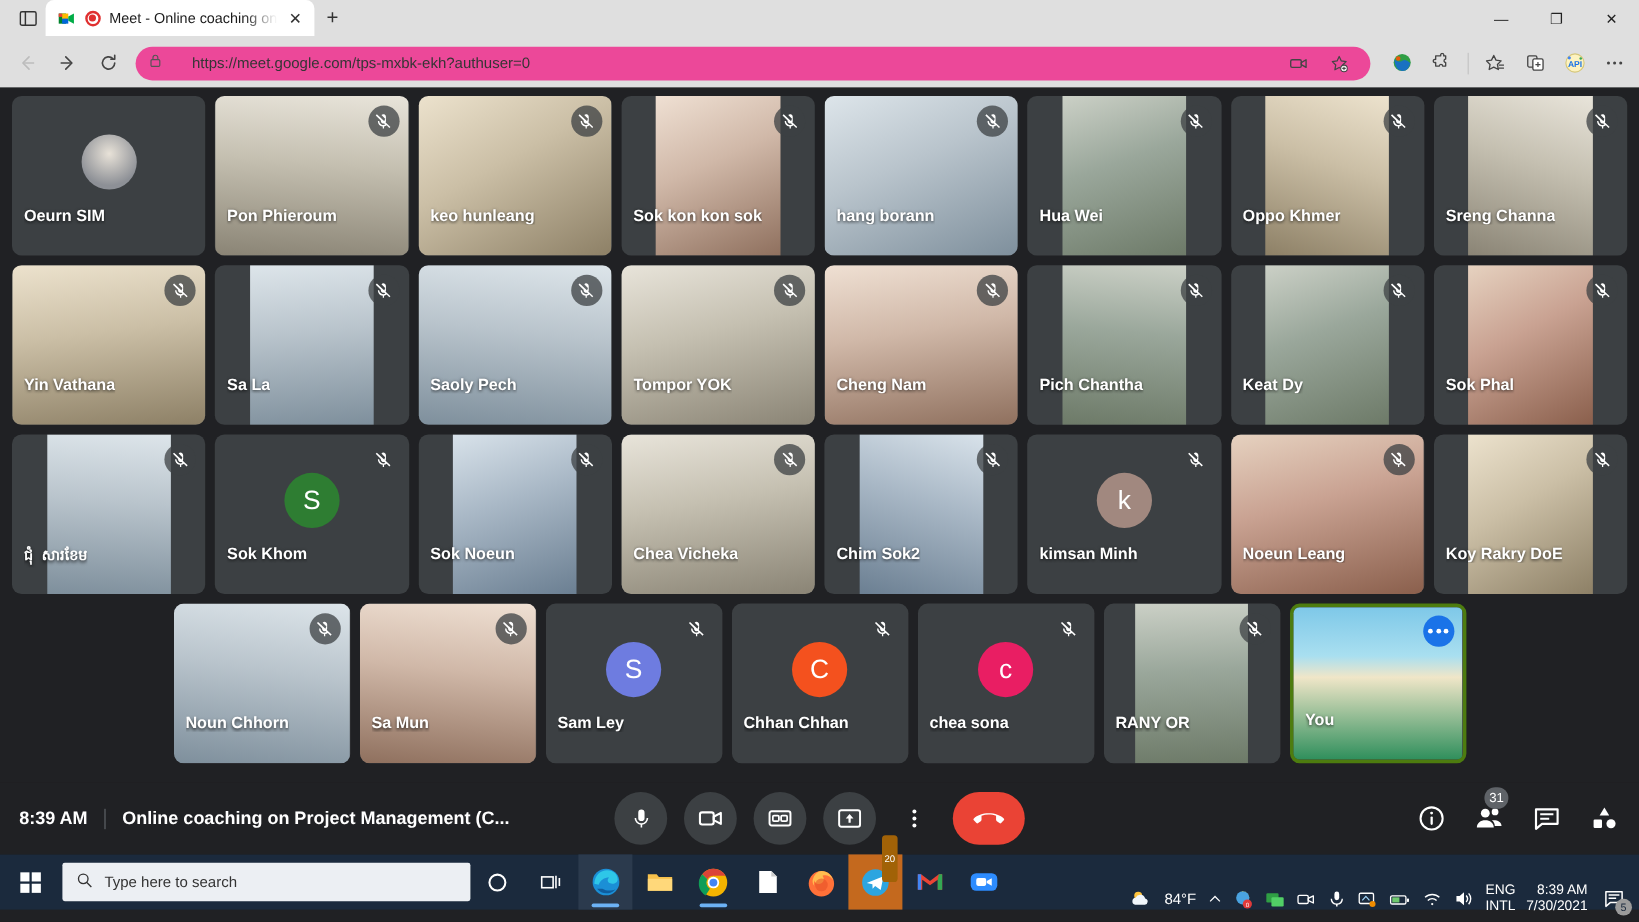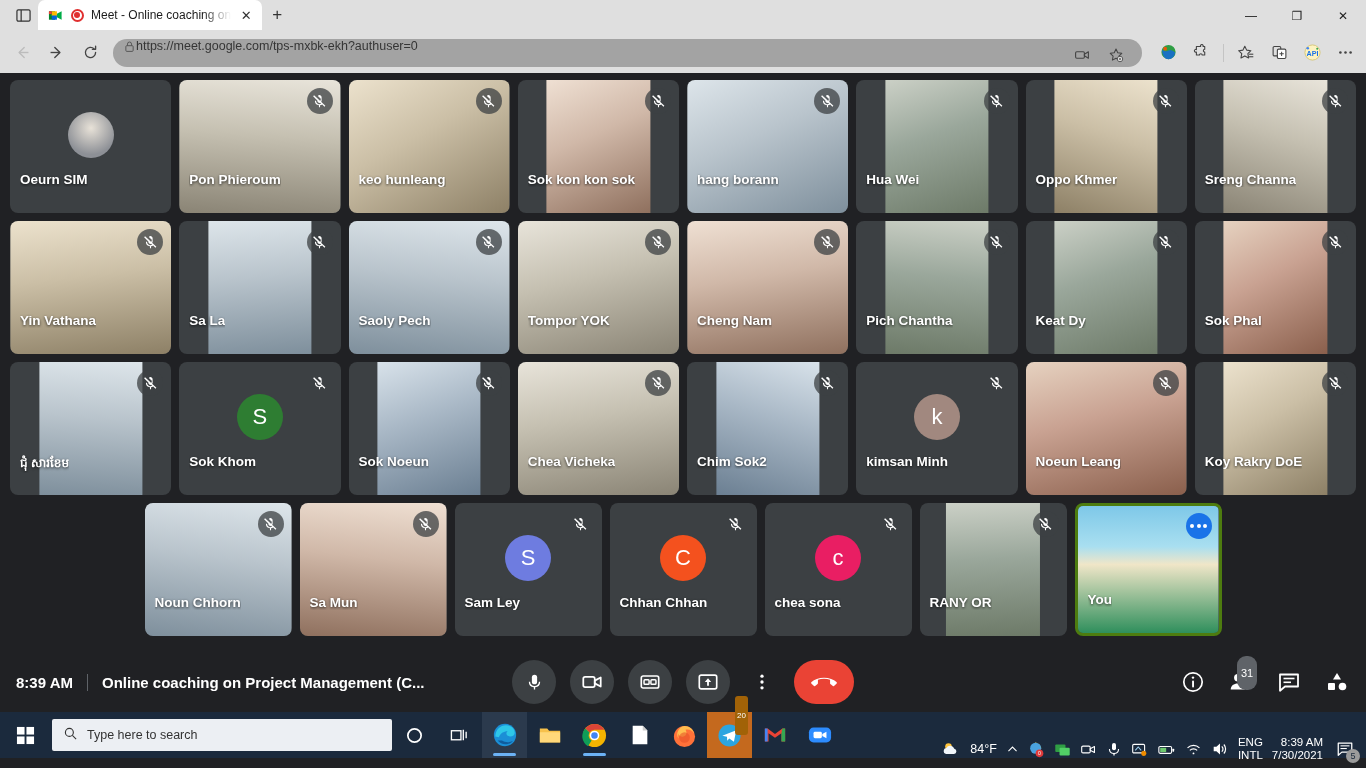--- a/index.html
+++ b/index.html
@@ -35,22 +35,22 @@
            font-size:17px;color:#333;margin-bottom:1px;}
   .wctl{ position:absolute; right:0; top:0; display:flex; height:32px; }
   .wctl div{ width:46px;height:32px;display:flex;align-items:center;justify-content:center;
              font-size:12px;color:#222;}
 
   .navbar{ height:41px; display:flex; align-items:center; gap:2px; padding:0 6px; }
   .navbtn{ width:32px;height:32px;border-radius:4px;display:flex;align-items:center;
            justify-content:center;color:#444; }
   .navbtn.dim{ color:#bcbcbc; }
   .omnibox{
-    flex:1; height:28px; background:#a3a3a3; border-radius:14px; display:flex;
-    align-items:flex-start; gap:0; padding:0 10px; margin:0 5px;
+    flex:1; height:28px; background:#ec4899; border-radius:14px; display:flex;
+    align-items:center; gap:24px; padding:0 10px; margin:0 5px;
   }
   .omnibox .url{ font-size:12.5px; color:#353535; flex:1; }
   .omni-right{ display:flex; align-items:center; gap:2px; }
   .tb-icons{ display:flex; align-items:center; gap:3px; padding-left:4px;}
   .tb-icons .navbtn{ width:30px;height:30px;}
   .vsep{ width:1px;height:18px;background:#c4c4c4;margin:0 4px;}
 
   
   .stage{ height:579px; background:#202124; position:relative; padding:7px 10px 0 10px; }
   .grid{ display:grid; grid-template-columns:repeat(8,1fr); gap:8px; }
@@ -61,21 +61,21 @@
   .tile .video{
     position:absolute; top:0; bottom:0; left:50%; transform:translateX(-50%);
     width:64%;
   }
   .tile .video.full{ width:100%; }
   .pname{
     position:absolute; left:10px; bottom:26px; color:#fff; font-size:13.5px;
     font-weight:bold; text-shadow:0 1px 3px rgba(0,0,0,.75); z-index:5;
     white-space:nowrap; max-width:92%; overflow:hidden;
   }
-  .pname.khmer{ bottom:22px; font-size:12px; }
+  .pname.khmer{ bottom:22px; font-size:12px;font-family:Liberation Mono, monospace; }
   .mic{
     position:absolute; top:8px; right:8px; width:26px;height:26px;border-radius:50%;
     background:rgba(60,64,67,.75); display:flex;align-items:center;justify-content:center;
     z-index:6;
   }
   .mic.plain{ background:transparent; }
   .avatar{
     width:46px;height:46px;border-radius:50%; display:flex;align-items:center;
     justify-content:center; color:#fff; font-size:22px; position:relative; top:-12px;
   }
@@ -107,21 +107,21 @@
   .meet-center > *{ pointer-events:auto; }
   .cbtn{ width:44px;height:44px;border-radius:50%;background:#3c4043;
          display:flex;align-items:center;justify-content:center;}
   .cbtn.kebab{ background:transparent; width:36px; }
   .hangup{ width:60px;height:44px;border-radius:22px;background:#ea4335;
            display:flex;align-items:center;justify-content:center;}
   .meet-right{ margin-left:auto; display:flex; align-items:center; gap:22px; position:relative;}
   .ricon{ position:relative; width:26px;height:26px;display:flex;align-items:center;justify-content:center;}
   .badge{
     position:absolute; top:-13px; left:9px; background:#5f6368; color:#fff;
-    border-radius:9px; min-width:19px; height:34px; font-size:11px;
+    border-radius:9px; min-width:19px; height:18px; font-size:11px;
     display:flex;align-items:center;justify-content:center; padding:0 4px;
   }
 
   
   .taskbar{ height:46px; background:#1b2a3d; display:flex; align-items:center; padding:0 2px; }
   .start{ width:46px;height:46px;display:flex;align-items:center;justify-content:center;}
   .searchbox{
     width:340px; height:32px; background:#eceff3; border-radius:2px;
     display:flex; align-items:center; gap:9px; padding:0 11px; margin-left:4px;
   }

